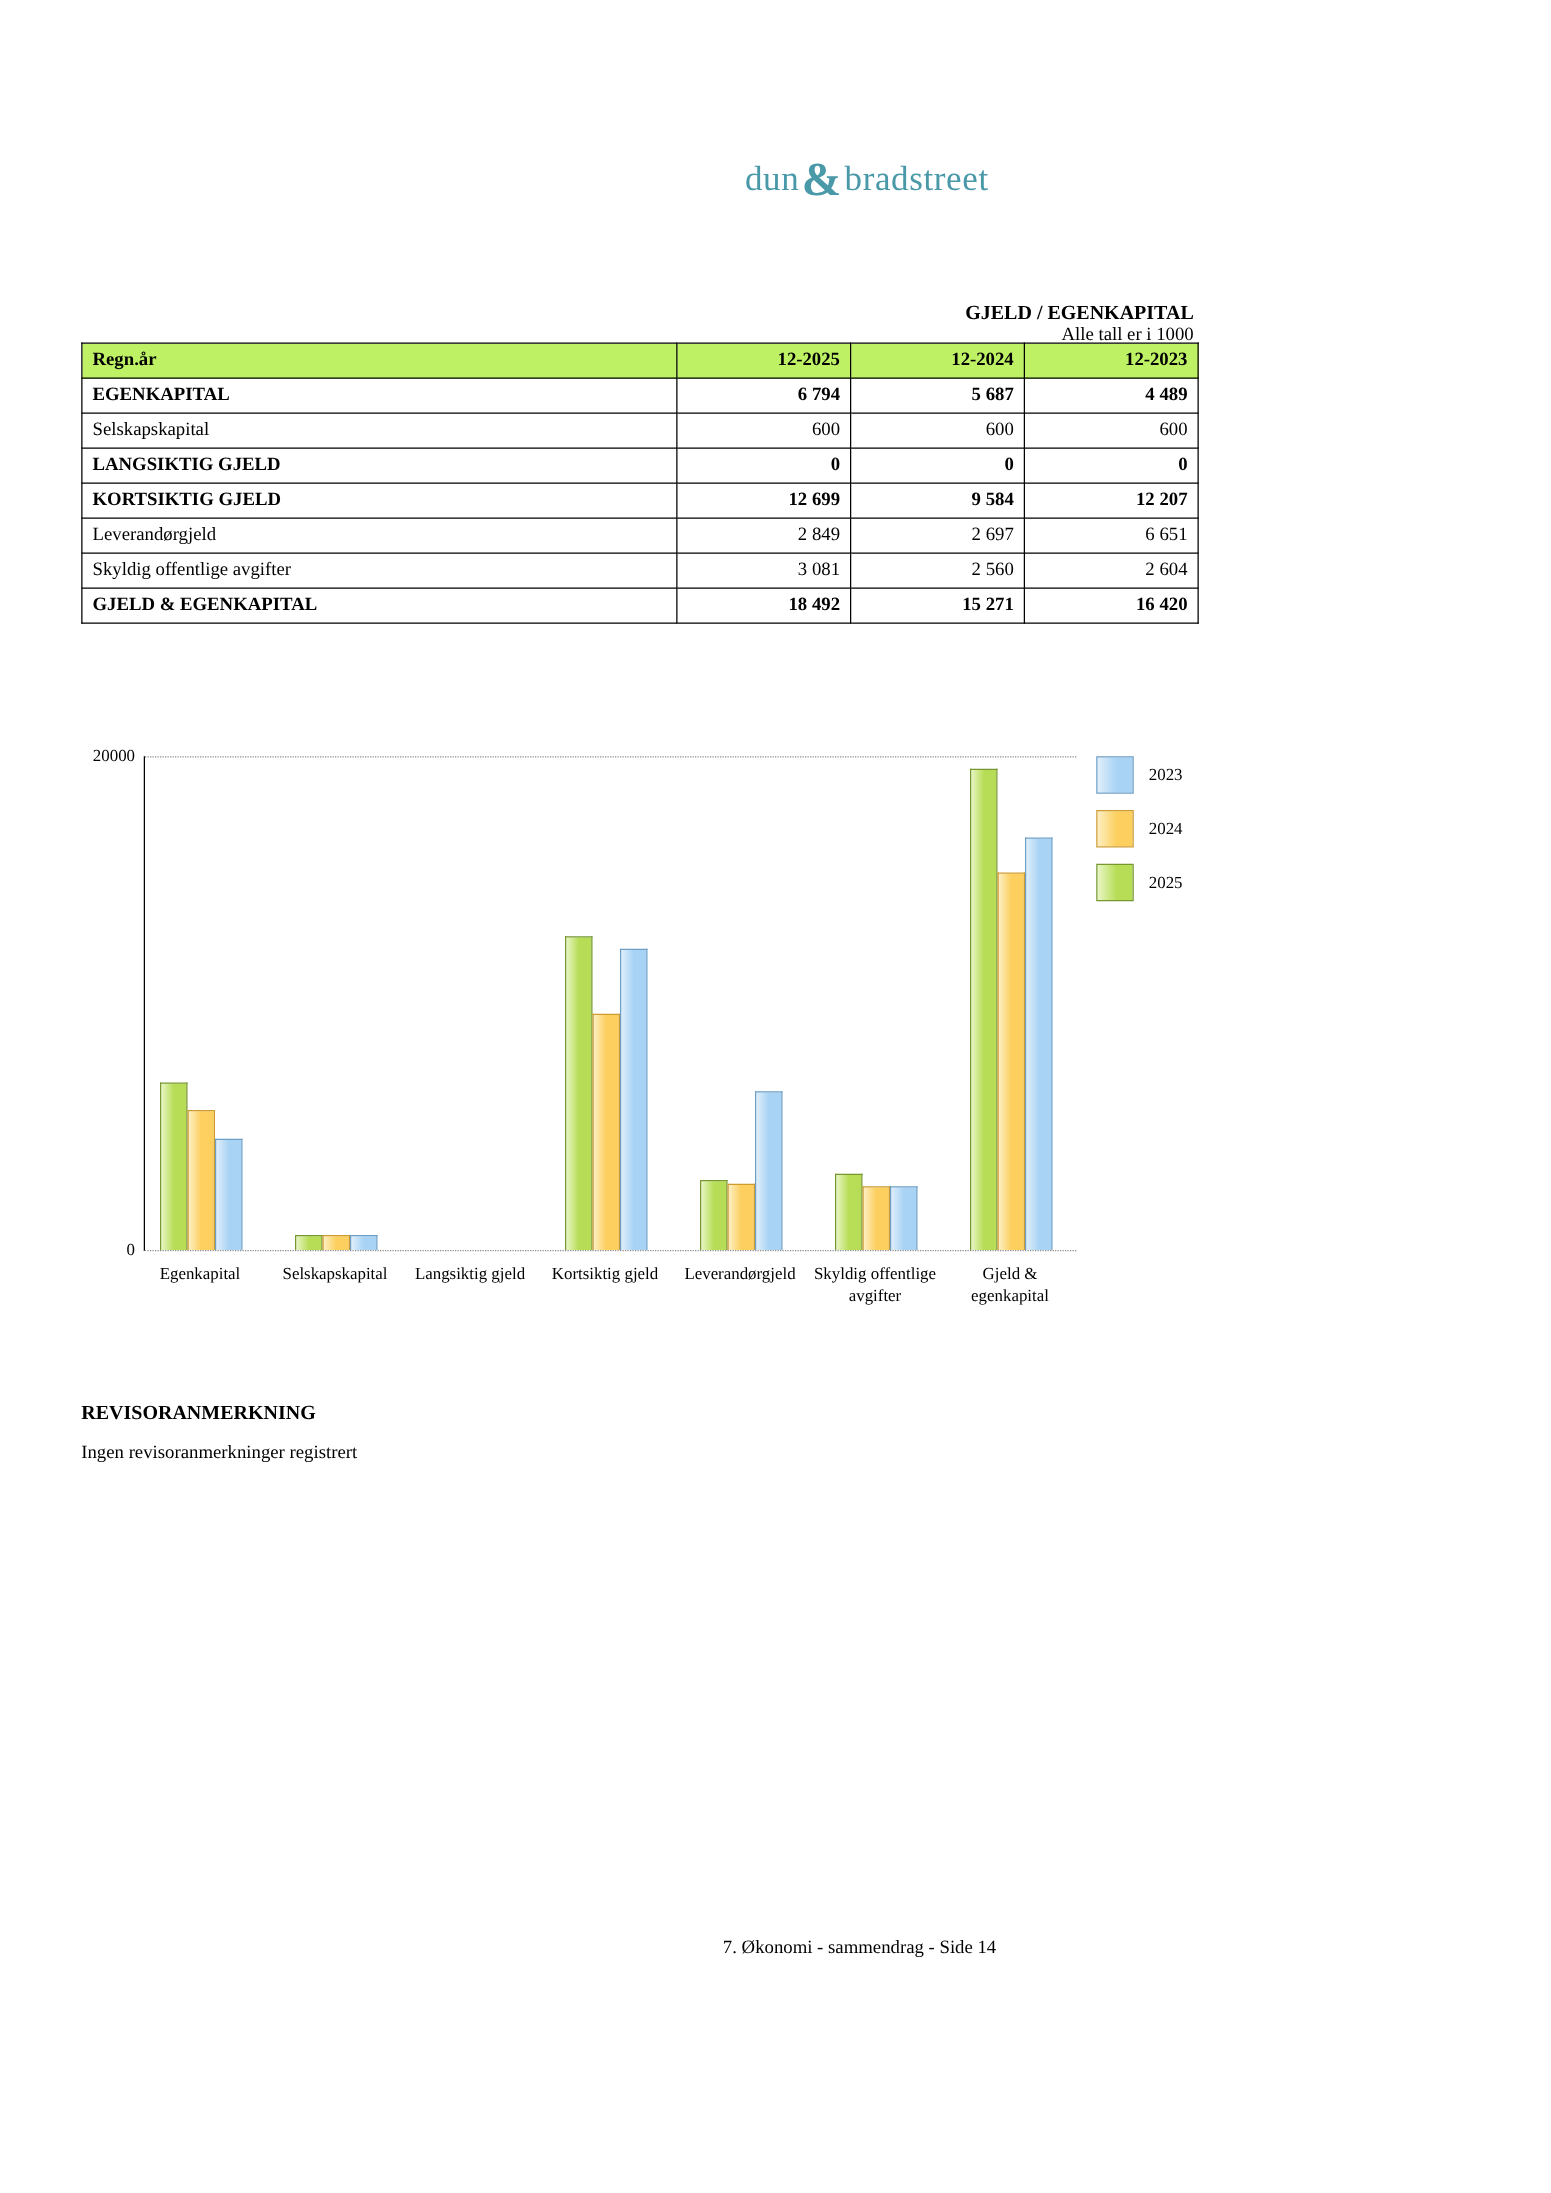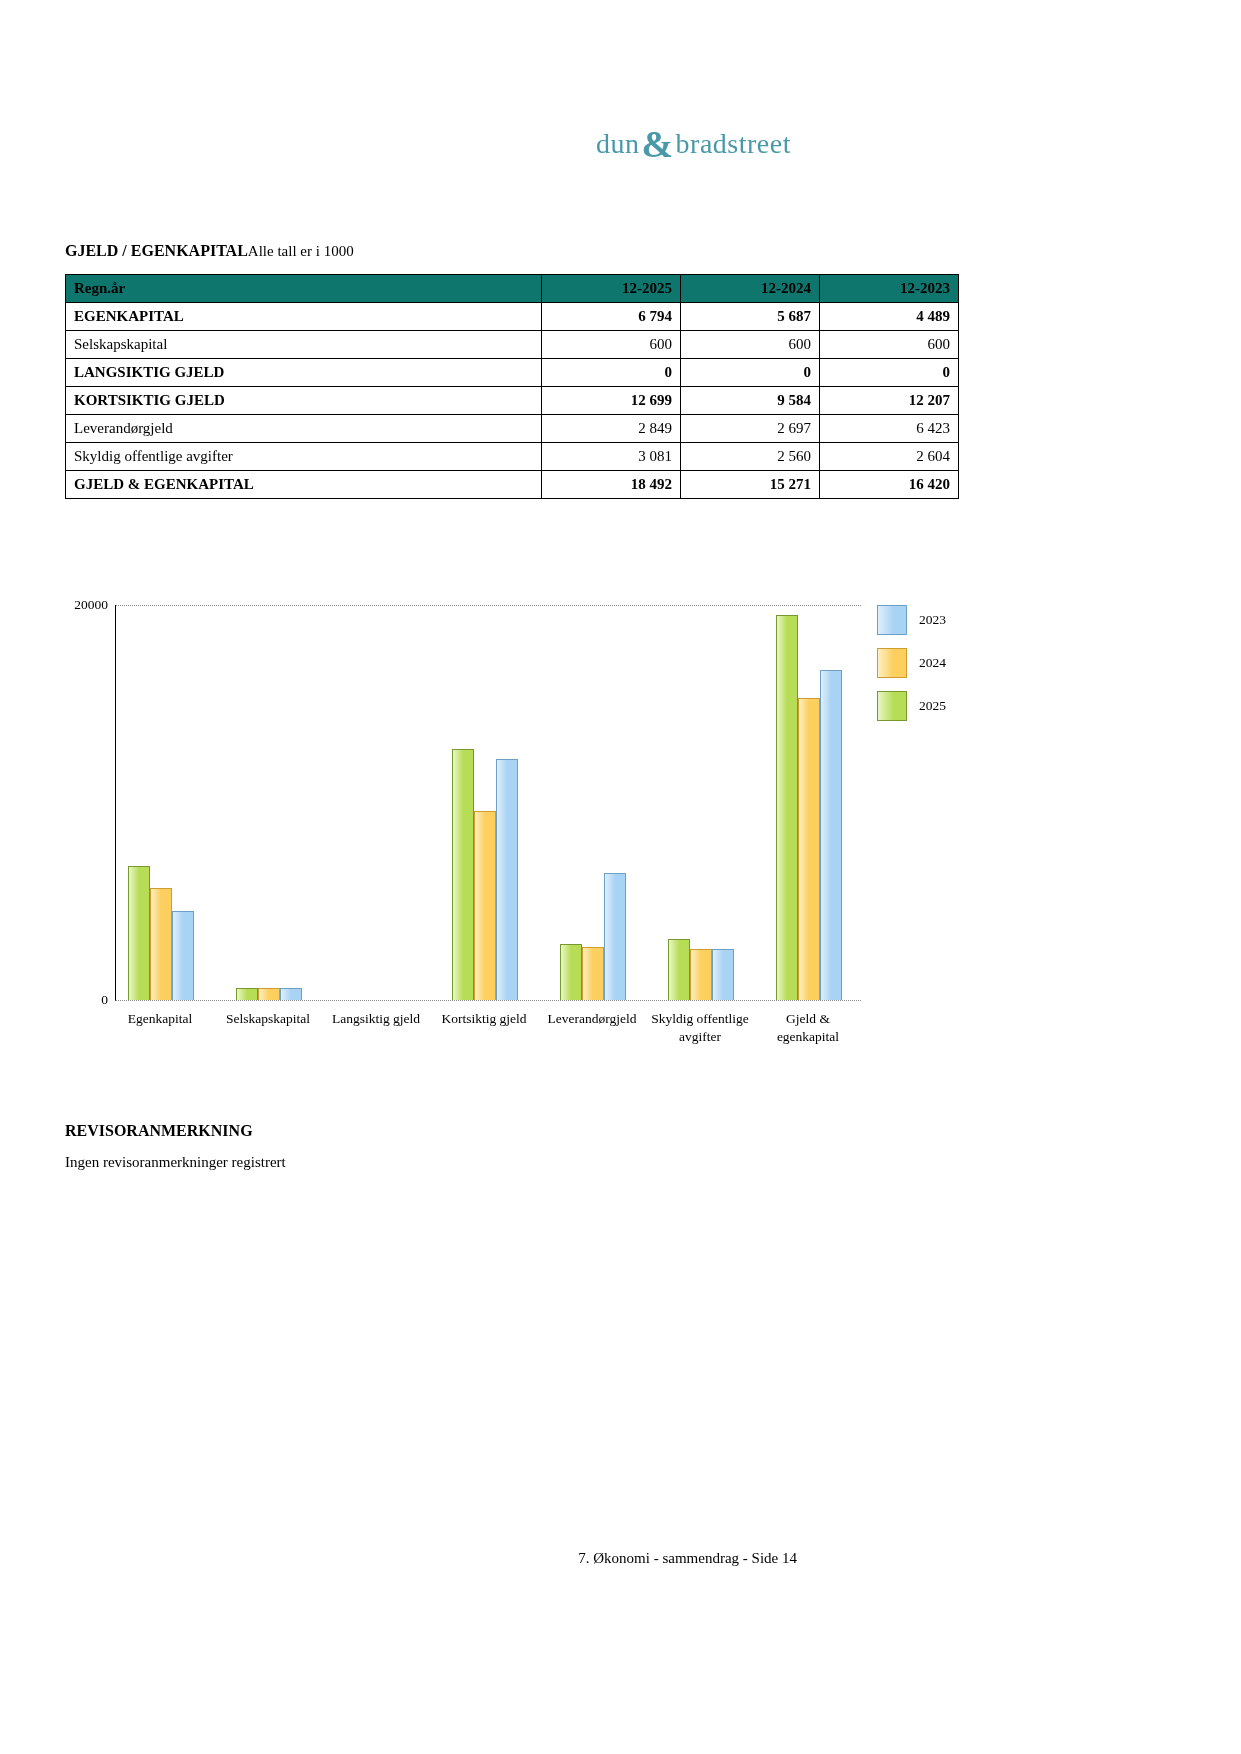--- a/index.html
+++ b/index.html
@@ -8,29 +8,29 @@
     font-family:Liberation Serif, serif; color:#000; overflow:hidden;margin-top:48px;
   }
 
   
   .logo { position:absolute; top:74px; right:292px; color:#4a99a9;
           font-size:28px; letter-spacing:0.5px; white-space:nowrap; }
   .logo .amp { font-size:38px; font-weight:bold; margin:0 2px; vertical-align:-4px; }
 
   
   .section-header { position:absolute; left:65px; top:194px; width:890px;
-                    display:flex; justify-content:flex-start; align-items:flex-end; }
+                    display:flex; justify-content:flex-start; align-items:flex-end;flex-direction:column; }
   .section-title { font-size:16px; font-weight:bold; }
   .section-note  { font-size:15px; }
 
   
   .fin-table { position:absolute; left:65px; top:226px; width:890px;
                border-collapse:collapse; font-size:15px; table-layout:fixed; }
   .fin-table th, .fin-table td { border:1px solid #000; padding:4px 8px; line-height:19px; }
-  .fin-table th { background:#0f766e; font-weight:bold; text-align:right; }
+  .fin-table th { background:#bef264; font-weight:bold; text-align:right; }
   .fin-table th.col-label { text-align:left; }
   .fin-table td { text-align:right; }
   .fin-table td.row-label { text-align:left; }
   .fin-table tr.bold td { font-weight:bold; }
   .fin-table th.col-label { width:459px; }
   .fin-table th.col-num { width:122px; }
 
   
   .plot { position:absolute; left:115px; top:557px; width:745px; height:395px;
           border-left:1px solid #000; border-bottom:1px dotted #8c8c8c; }
@@ -97,21 +97,21 @@
         <tr class="bold">
           <td class="row-label">KORTSIKTIG GJELD</td>
           <td>12 699</td>
           <td>9 584</td>
           <td>12 207</td>
         </tr>
         <tr class="">
           <td class="row-label">Leverandørgjeld</td>
           <td>2 849</td>
           <td>2 697</td>
-          <td>6 423</td>
+          <td>6 651</td>
         </tr>
         <tr class="">
           <td class="row-label">Skyldig offentlige avgifter</td>
           <td>3 081</td>
           <td>2 560</td>
           <td>2 604</td>
         </tr>
         <tr class="bold">
           <td class="row-label">GJELD &amp; EGENKAPITAL</td>
           <td>18 492</td>

